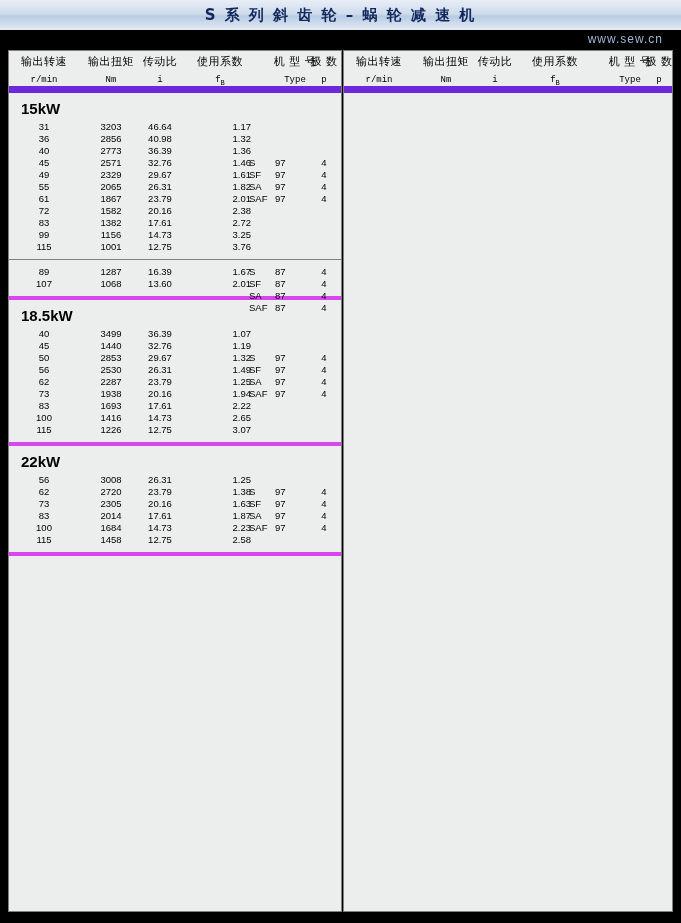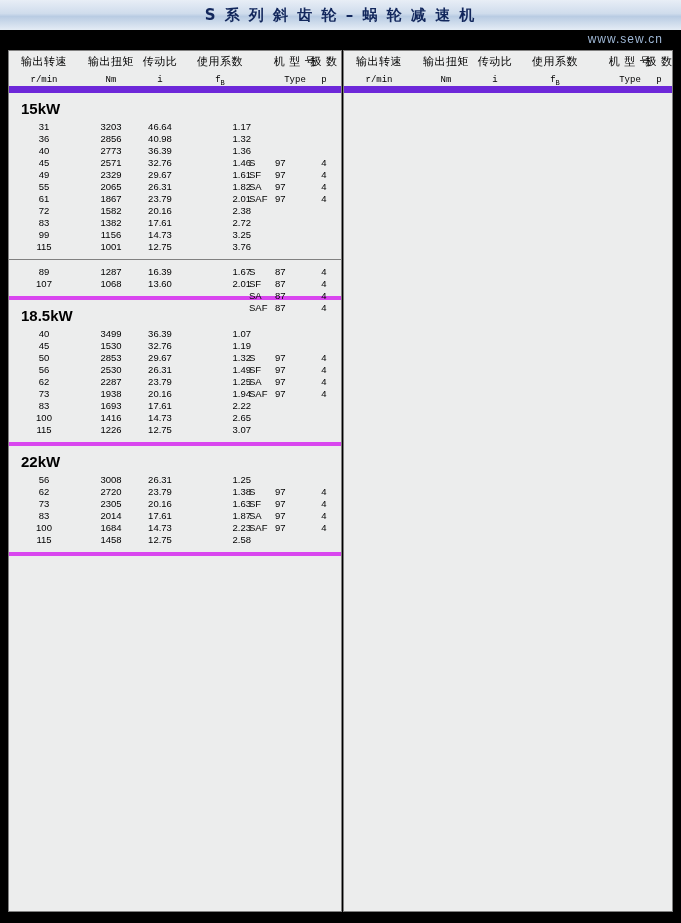--- a/index.html
+++ b/index.html
@@ -353,21 +353,21 @@
           <div class="group-title">18.5kW</div>
           <div class="rows">
             <div class="row">
               <div class="cell c-speed">40</div>
               <div class="cell c-torque">3499</div>
               <div class="cell c-ratio">36.39</div>
               <div class="cell c-factor">1.07</div>
             </div>
             <div class="row">
               <div class="cell c-speed">45</div>
-              <div class="cell c-torque">1530</div>
+              <div class="cell c-torque">1440</div>
               <div class="cell c-ratio">32.76</div>
               <div class="cell c-factor">1.19</div>
             </div>
             <div class="row">
               <div class="cell c-speed">50</div>
               <div class="cell c-torque">2853</div>
               <div class="cell c-ratio">29.67</div>
               <div class="cell c-factor">1.32</div>
             </div>
             <div class="row">

